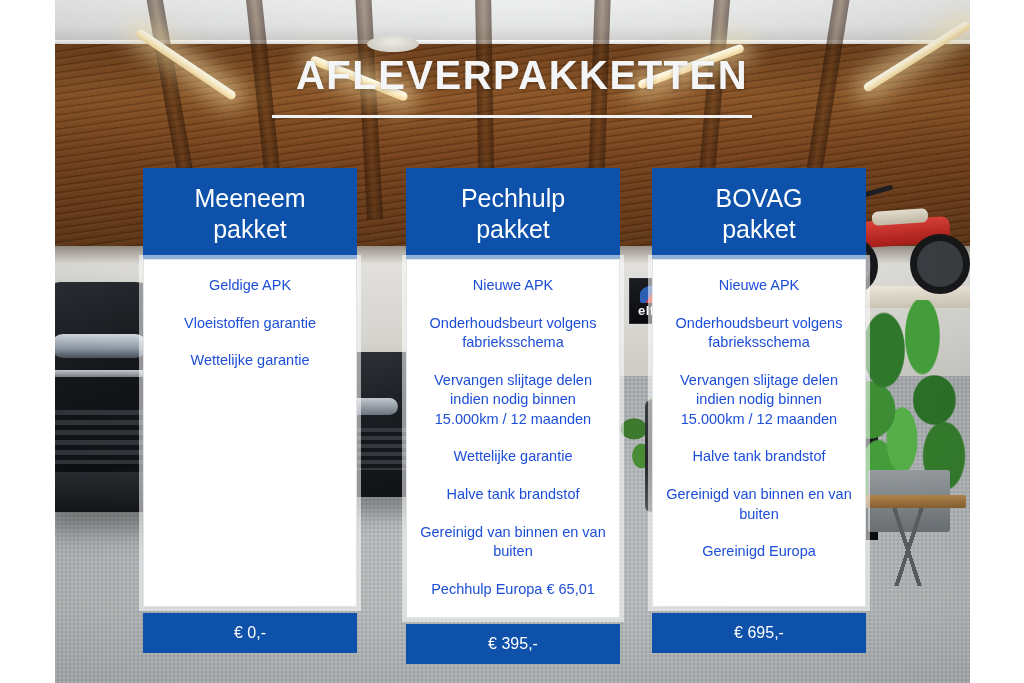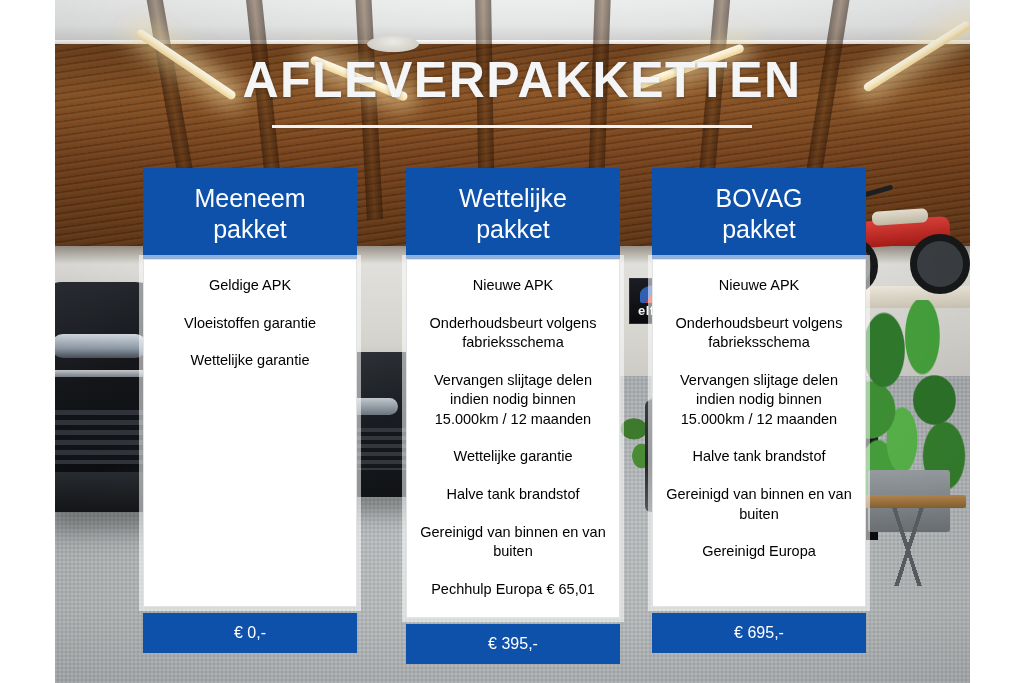--- a/index.html
+++ b/index.html
@@ -268,21 +268,21 @@
 
   
   .title-wrap {
     position: absolute;
     left: 0; top: 55px; width: 1024px;
     text-align: center;
     pointer-events: none;
   }
   .page-title {
     color: #f4f5f6;
-    font-size: 50px;
+    font-size: 40px;
     font-weight: bold;
     letter-spacing: 1.5px;
     line-height: 1;
     text-shadow: 0 1px 4px rgba(0,0,0,0.25);
     font-family: "Liberation Sans", sans-serif;
     padding-left: 20px;
   }
   .title-rule {
     margin: 20px auto 0 auto;
     width: 480px;
@@ -323,21 +323,21 @@
     padding: 16px 12px 18px 12px;
     min-height: 348px;
     display: flex;
     flex-direction: column;
     gap: 18px;
     align-items: center;
   }
   .card-1 .card-body { min-height: 348px; }
 
   .feature {
-    color: #000000;
+    color: #1d4ed8;
     font-size: 14.5px;
     line-height: 1.35;
     text-align: center;
     width: 100%;
   }
 
   .card-footer {
     margin-top: 6px;
     height: 40px;
     background: #0d51ab;
@@ -432,21 +432,21 @@
       <div class="feature">Geldige APK</div>
       <div class="feature">Vloeistoffen garantie</div>
       <div class="feature">Wettelijke garantie</div>
     </div>
     <div class="card-footer">€ 0,-</div>
   </div>
 
   <div class="card card-2">
     <div class="card-header">
       <div>
-        <span>Wettelijke</span><br>
+        <span>Pechhulp</span><br>
         <span>pakket</span>
       </div>
     </div>
     <div class="card-body">
       <div class="feature">Nieuwe APK</div>
       <div class="feature">Onderhoudsbeurt volgens fabrieksschema</div>
       <div class="feature">Vervangen slijtage delen indien nodig binnen 15.000km / 12 maanden</div>
       <div class="feature">Wettelijke garantie</div>
       <div class="feature">Halve tank brandstof</div>
       <div class="feature">Gereinigd van binnen en van buiten</div>

